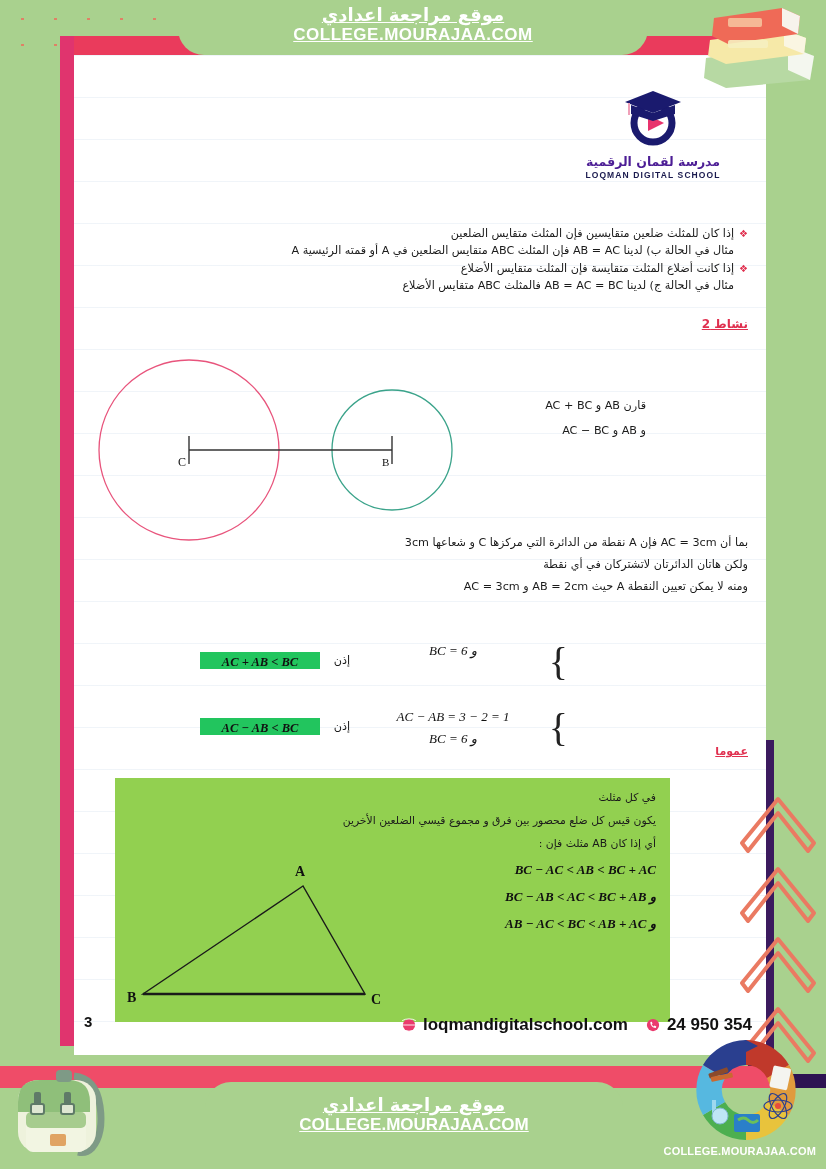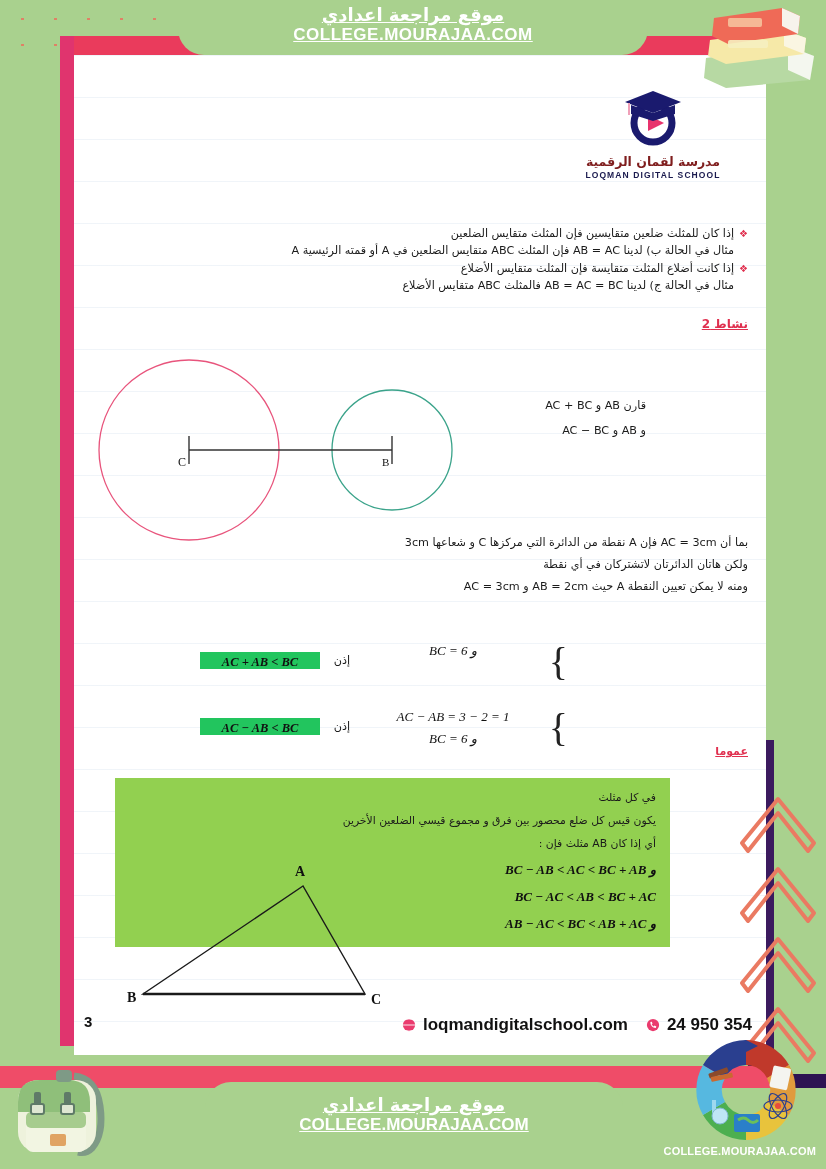--- a/index.html
+++ b/index.html
@@ -88,21 +88,21 @@
     font-family:"Liberation Sans", sans-serif;font-size:11px;font-weight:bold;color:#ffffff;letter-spacing:.2px;
   }
   .backpack{position:absolute;left:4px;top:1062px;width:120px;height:100px;z-index:8;}
   .wheel{position:absolute;left:676px;top:1032px;width:140px;height:126px;z-index:8;}
 
   
   .content{position:absolute;left:74px;top:55px;width:692px;height:1000px;z-index:8;}
 
   .logo-wrap{position:absolute;right:18px;top:30px;width:190px;text-align:center;}
   .logo-name-ar{
-    font-family:"DejaVu Sans", sans-serif;font-size:12.5px;font-weight:bold;color:#7f1d1d;
+    font-family:"DejaVu Sans", sans-serif;font-size:12.5px;font-weight:bold;color:#4c1d95;
     margin-top:3px;letter-spacing:.2px;
   }
   .logo-name-en{
     font-family:"Liberation Sans", sans-serif;font-size:8.5px;font-weight:bold;color:#1a1a4e;
     letter-spacing:1.1px;margin-top:1px;
   }
 
   .bullets{position:absolute;right:18px;top:170px;width:520px;direction:rtl;text-align:right;}
   .bline{
     font-family:"DejaVu Sans", sans-serif;font-size:11.2px;color:#1b1b1b;line-height:1.55;
@@ -150,21 +150,21 @@
     line-height:17px;
   }
   .amman{
     position:absolute;right:18px;top:690px;
     font-family:"DejaVu Sans", sans-serif;font-size:11px;font-weight:bold;color:#e0304f;
     text-decoration:underline;
   }
 
   
   .rulebox{
-    position:absolute;left:41px;top:723px;width:555px;height:169px;background:#92d050;
+    position:absolute;left:41px;top:723px;width:555px;height:244px;background:#92d050;
   }
   .rb-text{position:absolute;right:14px;top:8px;width:480px;direction:rtl;text-align:right;}
   .rb-line{font-family:"DejaVu Sans", sans-serif;font-size:10.8px;color:#1a1a1a;line-height:2.15;white-space:nowrap;}
   .rb-eq{
     font-family:"Liberation Serif", serif;font-style:italic;font-weight:bold;font-size:13px;color:#111;
     line-height:2.1;direction:rtl;
   }
   .fig-triangle{position:absolute;left:8px;top:78px;width:270px;height:150px;}
 
   
@@ -299,22 +299,22 @@
     </div>
   </div>
 
   <div class="amman">عموما</div>
 
   <div class="rulebox">
     <div class="rb-text">
       <div class="rb-line">في كل مثلث</div>
       <div class="rb-line">يكون قيس كل ضلع محصور بين فرق و مجموع  قيسي الضلعين الأخرين</div>
       <div class="rb-line">أي إذا كان  AB  مثلث فإن :</div>
+      <div class="rb-eq">BC − AC &lt; AB &lt; BC + AC</div>
       <div class="rb-eq">و BC − AB &lt; AC &lt; BC + AB</div>
-      <div class="rb-eq">BC − AC &lt; AB &lt; BC + AC</div>
       <div class="rb-eq">و AB − AC  &lt; BC &lt; AB + AC</div>
     </div>
 
     <svg class="fig-triangle" viewBox="0 0 270 150">
       <polygon points="180,30 20,138 242,138" fill="none" stroke="#1a1a1a" stroke-width="1.4"></polygon>
       <line x1="20" y1="138" x2="242" y2="138" stroke="#1a1a1a" stroke-width="2.6"></line>
       <text x="172" y="20" font-family="Liberation Serif, serif" font-size="14" font-weight="bold" fill="#111">A</text>
       <text x="4" y="146" font-family="Liberation Serif, serif" font-size="14" font-weight="bold" fill="#111">B</text>
       <text x="248" y="148" font-family="Liberation Serif, serif" font-size="14" font-weight="bold" fill="#111">C</text>
     </svg>

